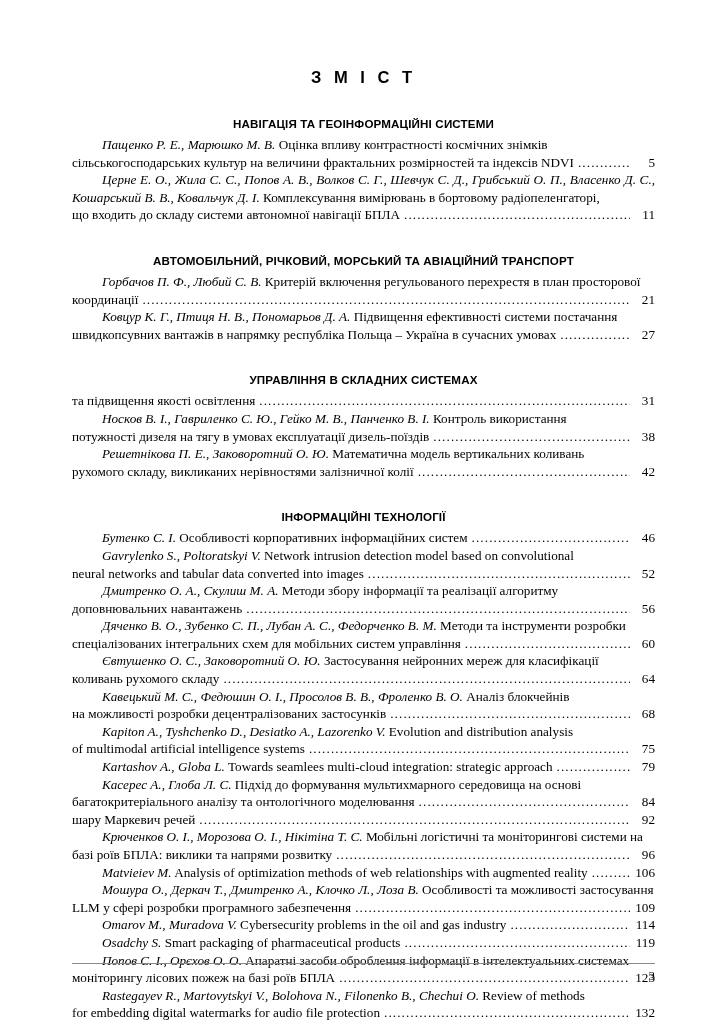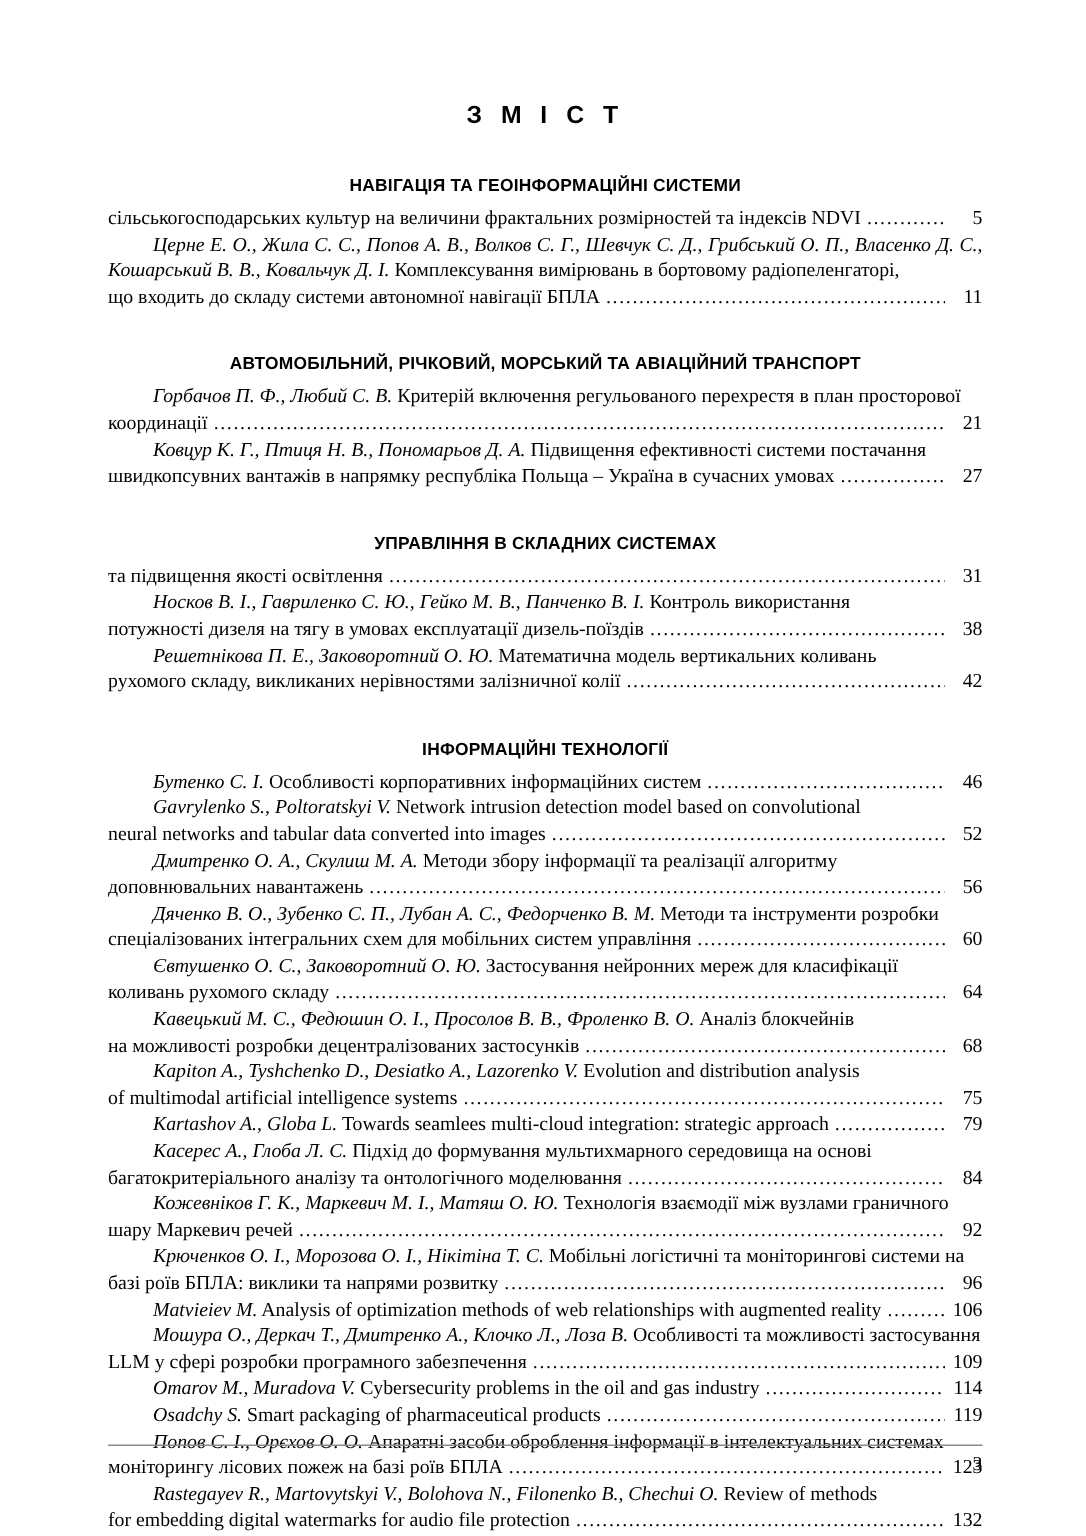--- a/index.html
+++ b/index.html
@@ -118,20 +118,21 @@
 <div class="page">
 
   <div class="content">
 
     <div class="doc-title">З М І С Т</div>
 
     <div id="sections-root">
         <div class="section-heading first">НАВІГАЦІЯ ТА ГЕОІНФОРМАЦІЙНІ СИСТЕМИ</div>
         <div class="entries">
           <div>
+            <p class="entry"><span class="authors">Пащенко Р. Е., Марюшко М. В.</span> <span>Оцінка впливу контрастності космічних знімків</span> </p>
             <div class="row">
               <span class="lastline">сільськогосподарських культур на величини фрактальних розмірностей та індексів NDVI</span>
               <span class="dots">............................................................................................................................................................................................................................</span>
               <span class="pageno">5</span>
             </div>
           </div>
           <div>
             <p class="entry"><span class="authors">Церне Е. О., Жила С. С., Попов А. В., Волков С. Г., Шевчук С. Д., Грибський О. П., Власенко Д. С., Кошарський В. В., Ковальчук Д. І.</span> <span>Комплексування вимірювань в бортовому радіопеленгаторі,</span> </p>
             <div class="row">
               <span class="lastline">що входить до складу системи автономної навігації БПЛА</span>
@@ -251,21 +252,20 @@
           </div>
           <div>
             <p class="entry"><span class="authors">Касерес А., Глоба Л. С.</span> <span>Підхід до формування мультихмарного середовища на основі</span> </p>
             <div class="row">
               <span class="lastline">багатокритеріального аналізу та онтологічного моделювання</span>
               <span class="dots">............................................................................................................................................................................................................................</span>
               <span class="pageno">84</span>
             </div>
           </div>
           <div>
-            <p class="entry"><span class="authors">Кожевніков Г. К., Маркевич М. І., Матяш О. Ю.</span> <span>Технологія взаємодії між вузлами граничного</span> </p>
             <div class="row">
               <span class="lastline">шару Маркевич речей</span>
               <span class="dots">............................................................................................................................................................................................................................</span>
               <span class="pageno">92</span>
             </div>
           </div>
           <div>
             <p class="entry"><span class="authors">Крюченков О. І., Морозова О. І., Нікітіна Т. С.</span> <span>Мобільні логістичні та моніторингові системи на</span> </p>
             <div class="row">
               <span class="lastline">базі роїв БПЛА:  виклики та напрями розвитку</span>

